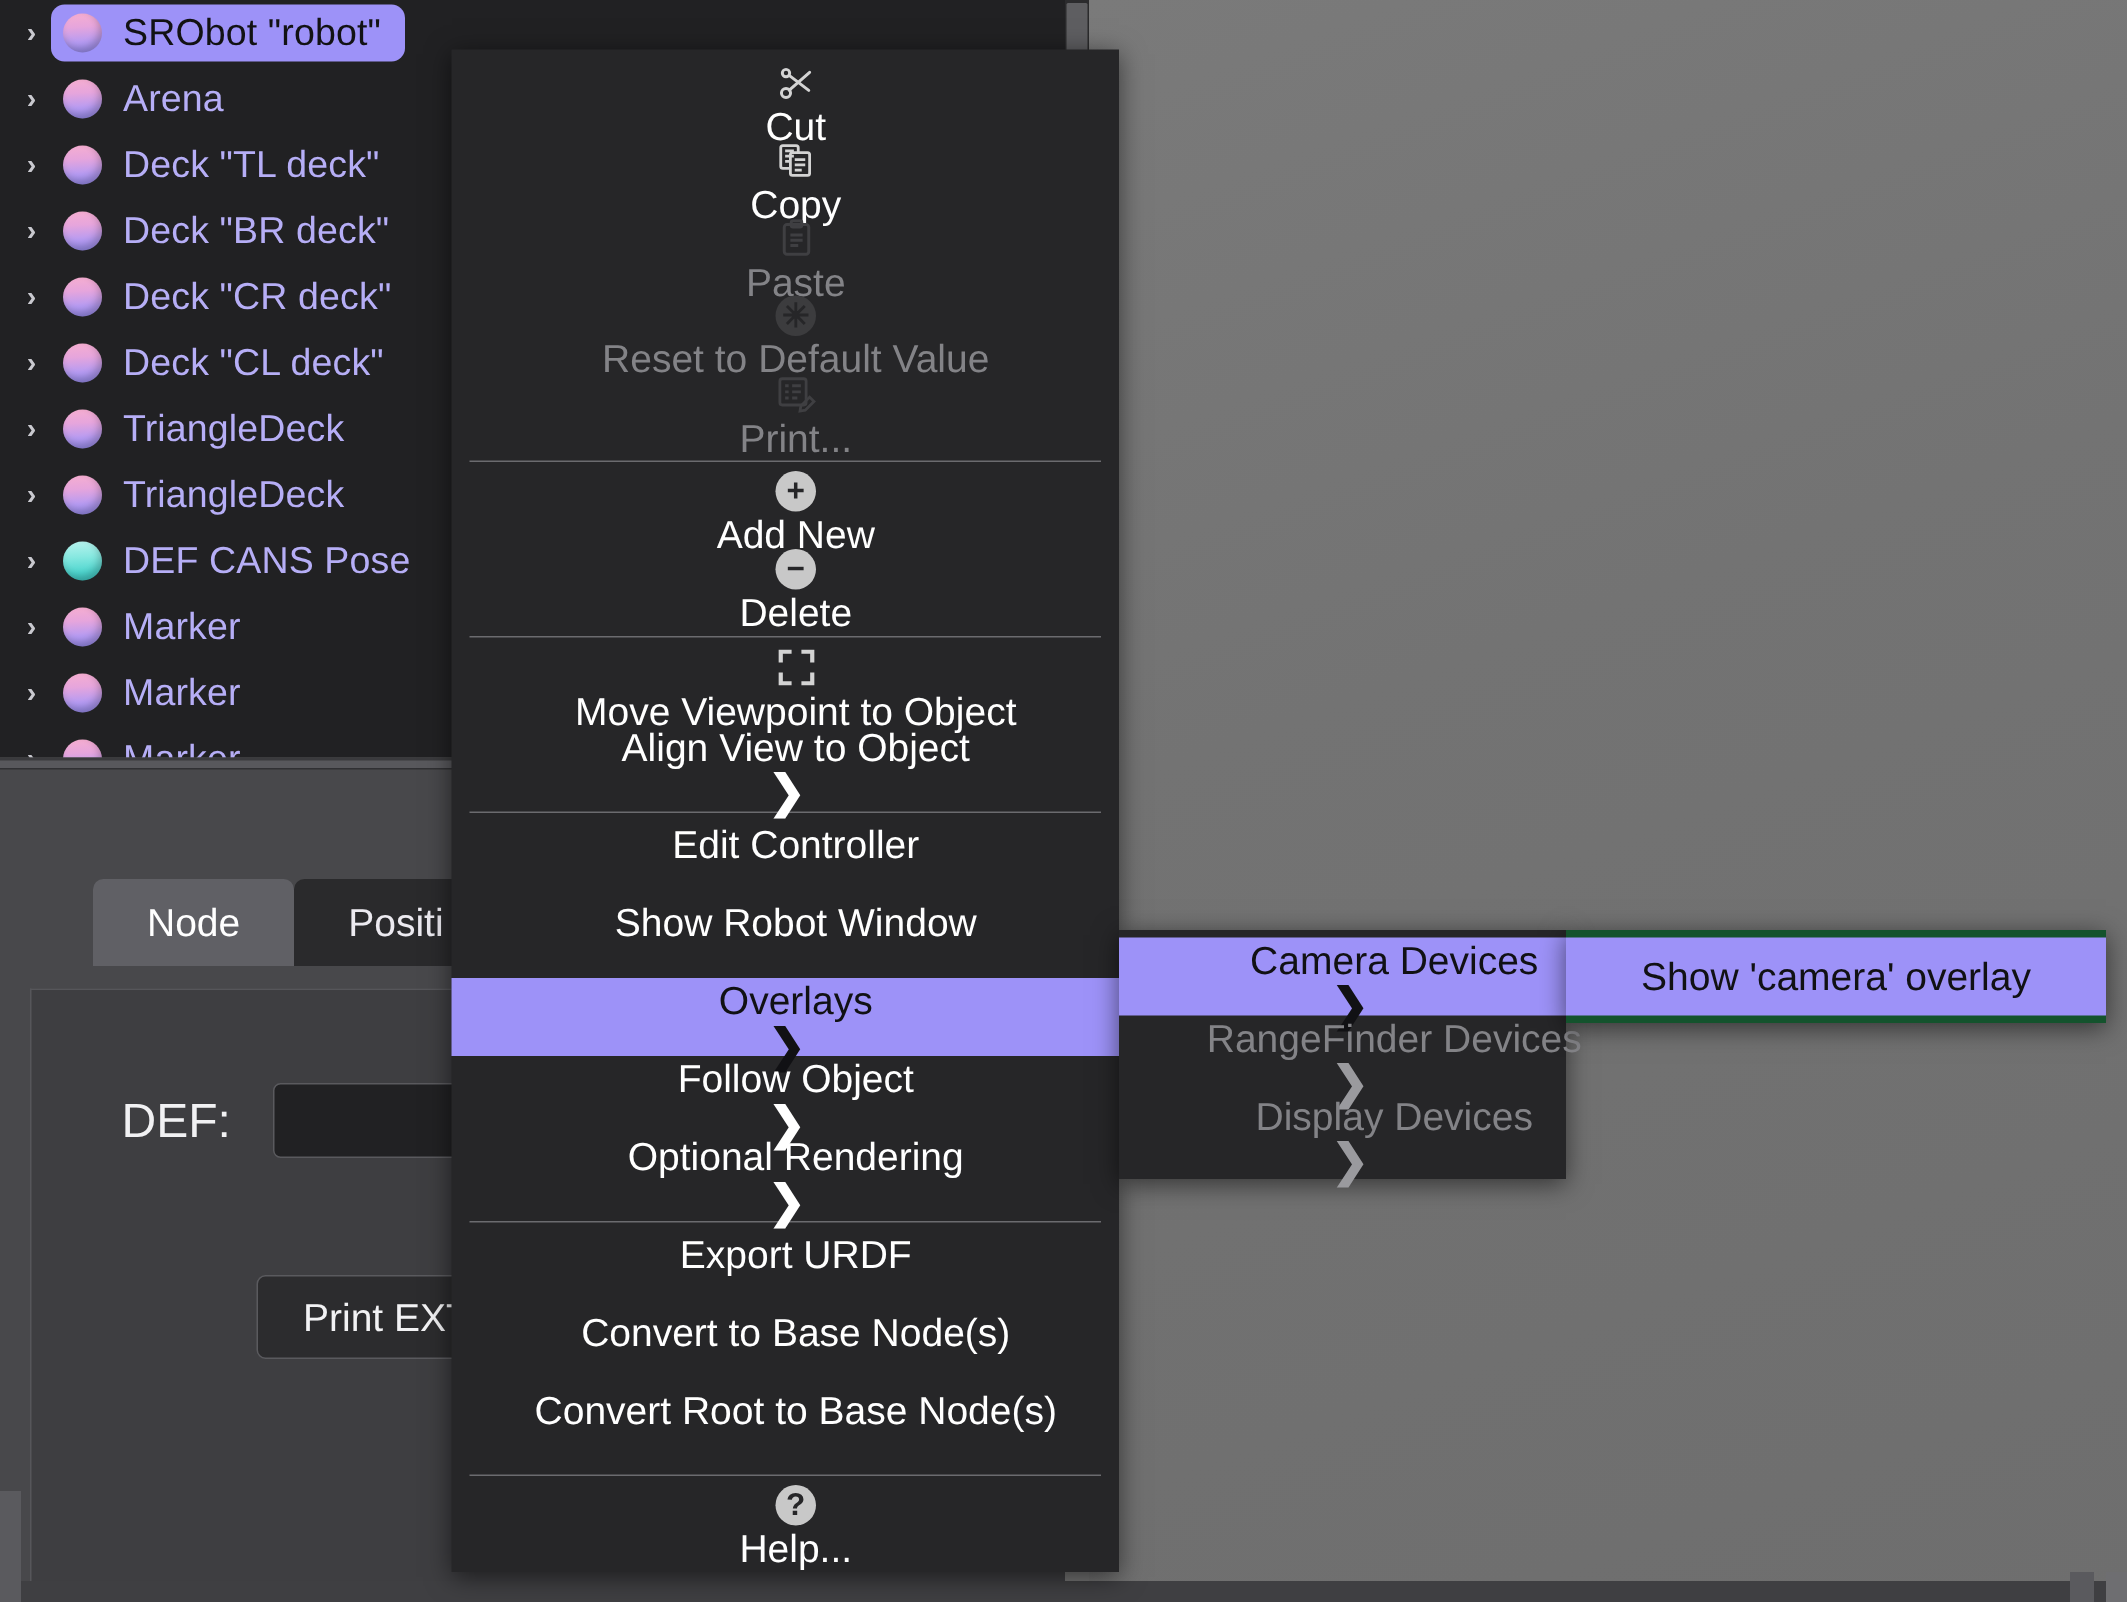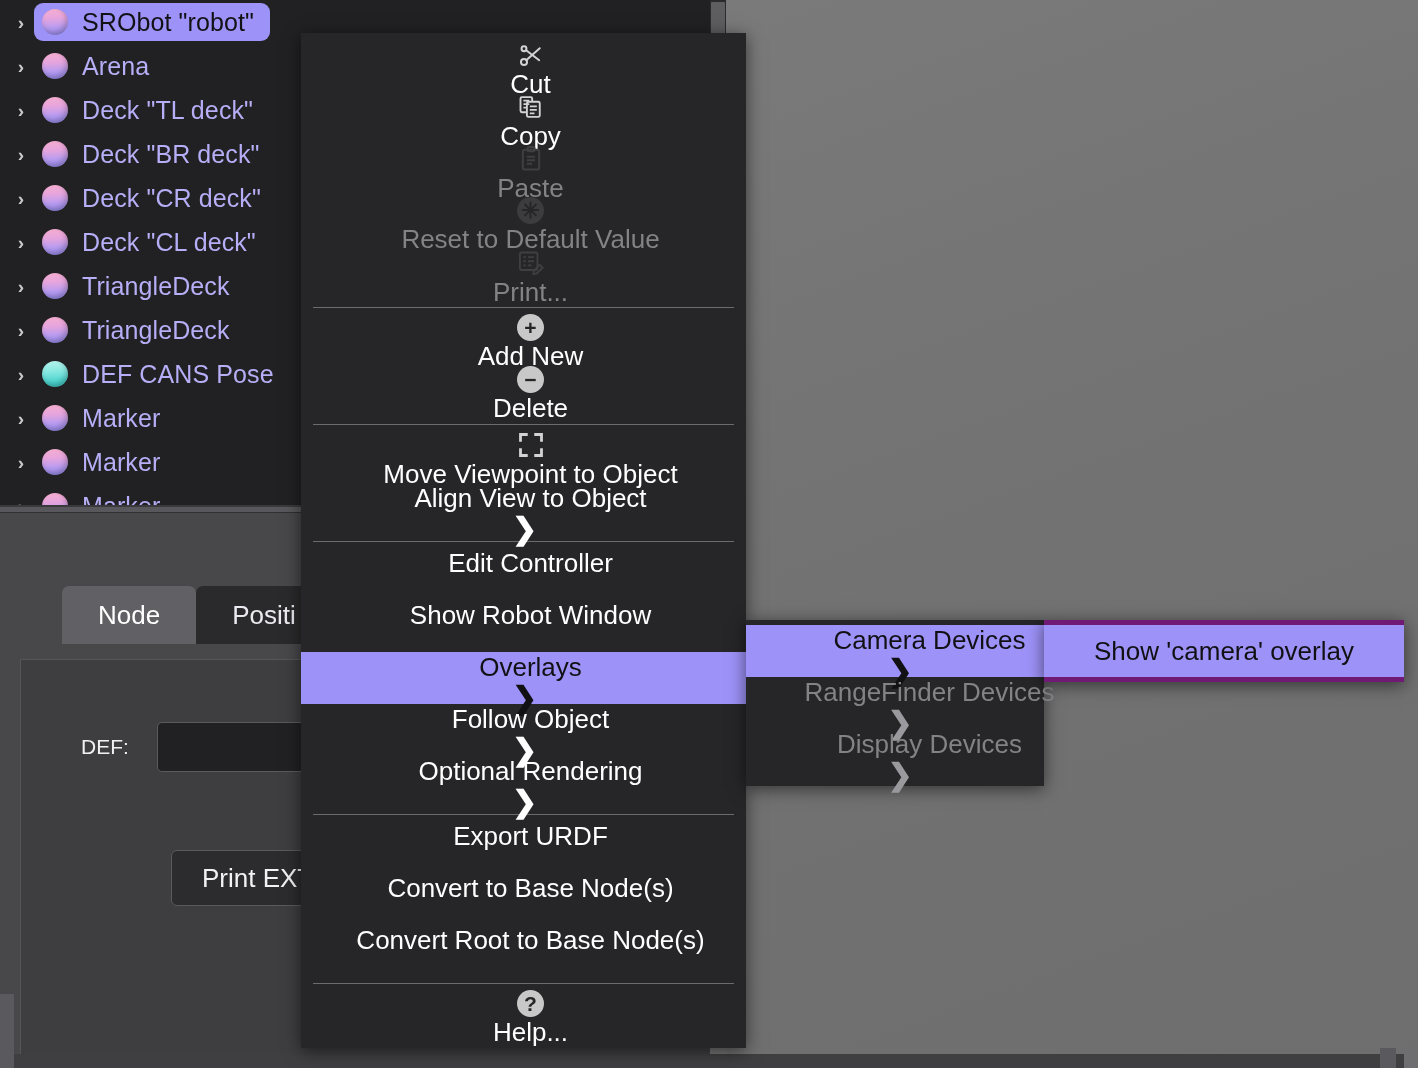--- a/index.html
+++ b/index.html
@@ -151,21 +151,21 @@
     border-top: 1px solid #56565a;
     border-left: 1px solid #56565a;
   }
   .def-row {
     position: absolute;
     left: 60px; top: 62px;
     display: flex;
     align-items: center;
   }
   .def-label {
-    font-size: 21px;
+    font-size: 32px;
     color: #f1f1f3;
     margin-right: 28px;
   }
   .def-input {
     width: 430px; height: 50px;
     background: #212123;
     border: 1px solid #5a5a5e;
     border-radius: 5px;
     color: #e8e8ea;
     font-size: 22px;
@@ -266,21 +266,21 @@
     padding: 5px 0;
   }
   .submenu .mi { padding-left: 22px; height: 52px; }
   .submenu .mi .mi-label { flex: 1 1 auto; margin-left: 47px; }
 
   
   .submenu2 {
     position: absolute;
     left: 1044px; top: 620px;
     width: 360px;
-    background: #701a75;
+    background: #14532d;
     box-shadow: 0 3px 16px rgba(0,0,0,.55);
     padding: 5px 0;
   }
   .submenu2 .mi {
     padding-left: 0;
     justify-content: center;
     height: 52px;
   }
   .submenu2 .mi .mi-label { flex: none; }
 

